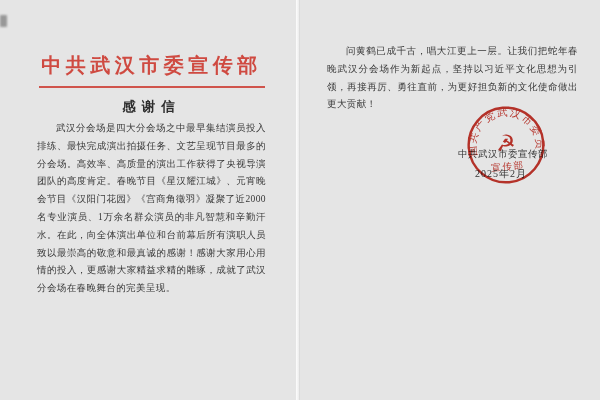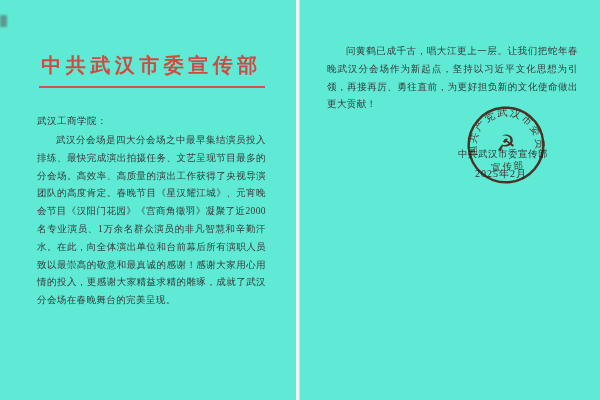--- a/index.html
+++ b/index.html
@@ -3,21 +3,21 @@
 <meta charset="utf-8">
 <style>
   html,body{margin:0;padding:0;}
   body{
     width:600px;height:400px;overflow:hidden;
     background:#ffffff;
     font-family:"Liberation Serif","DejaVu Serif",serif;
     color:#3d3d3d;
   }
   .sheet{position:relative;width:600px;height:400px;background:#fefefe;}
-  .page{position:absolute;top:0;height:400px;width:300px;background:#5eead4;box-sizing:border-box;}
+  .page{position:absolute;top:0;height:400px;width:300px;background:#e5e5e5;box-sizing:border-box;}
   .page-left{left:0;padding:0 34px 0 37px;}
   .page-right{left:300px;padding:0 22px 0 27px;}
   .divider{position:absolute;left:299px;top:0;width:1px;height:400px;background:#dcdcdc;}
   .divider-shade{position:absolute;left:296px;top:0;width:3px;height:400px;background:linear-gradient(to right,#fdfdfd,#ececec);}
   .artifact{position:absolute;left:0px;top:15px;width:7px;height:12px;background:#5a5a5a;opacity:.55;border-radius:1px;filter:blur(1px);}
   .letterhead{
     margin:0;padding-top:52px;text-align:center;
     font-size:20px;font-weight:bold;letter-spacing:4.5px;
     color:#cf4a41;white-space:nowrap;
   }
@@ -52,21 +52,21 @@
 </style>
 </head>
 <body>
 
 <div class="sheet">
 
   <div class="page page-left">
     <div class="artifact"></div>
     <h1 class="letterhead">中共武汉市委宣传部</h1>
     <hr class="red-rule">
-    <p class="salutation">武汉工商学院：</p>
+    <h2 class="letter-title">感谢信</h2>
     <p class="body-para p2">武汉分会场是四大分会场之中最早集结演员投入排练、最快完成演出拍摄任务、文艺呈现节目最多的分会场。高效率、高质量的演出工作获得了央视导演团队的高度肯定。春晚节目《星汉耀江城》、元宵晚会节目《汉阳门花园》《宫商角徵羽》凝聚了近2000名专业演员、1万余名群众演员的非凡智慧和辛勤汗水。在此，向全体演出单位和台前幕后所有演职人员致以最崇高的敬意和最真诚的感谢！感谢大家用心用情的投入，更感谢大家精益求精的雕琢，成就了武汉分会场在春晚舞台的完美呈现。</p>
   </div>
 
   <div class="page page-right">
     <p class="body-para right-para">问黄鹤已成千古，唱大江更上一层。让我们把蛇年春晚武汉分会场作为新起点，坚持以习近平文化思想为引领，再接再厉、勇往直前，为更好担负新的文化使命做出更大贡献！</p>
 
     <div class="sig-block">
       <div class="signature">中共武汉市委宣传部</div>
       <div class="sig-date">2025年2月</div>
 

